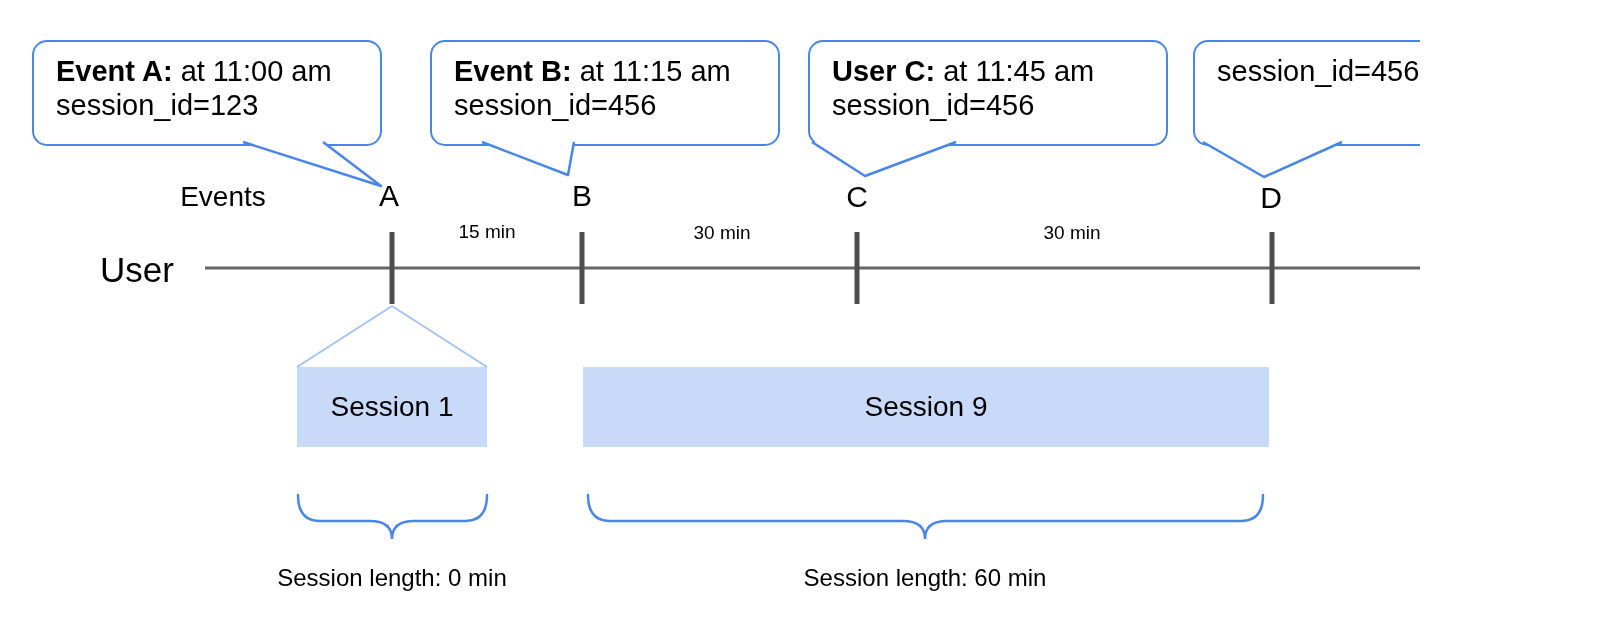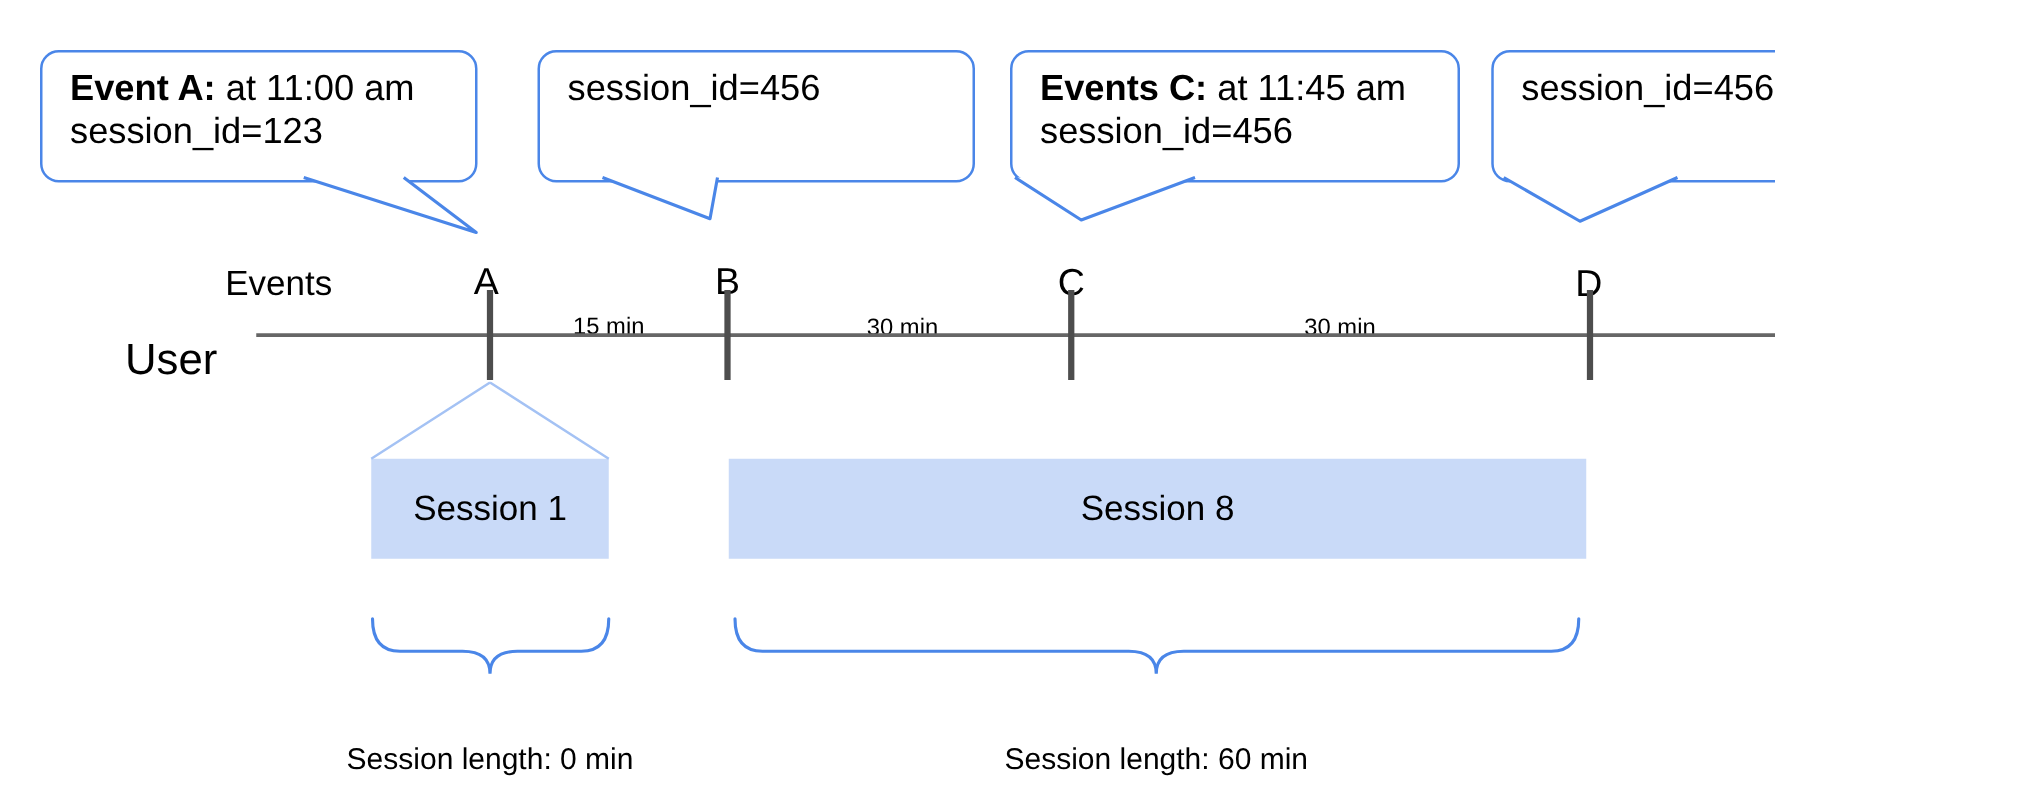--- a/index.html
+++ b/index.html
@@ -15,21 +15,21 @@
     position:relative;width:1420px;height:642px;background:#ffffff;overflow:hidden;
     font-family:"Liberation Sans", sans-serif;color:var(--text);
   }
   .bubble{
     position:absolute;box-sizing:border-box;height:106px;background:#ffffff;
     border:2.5px solid var(--accent);border-radius:15px;
     padding:12px 8px 0 22px;font-size:29px;line-height:34px;z-index:1;
   }
   .bubble b{font-weight:bold;}
   svg.overlay{position:absolute;left:0;top:0;z-index:2;pointer-events:none;}
-  .label{position:absolute;white-space:nowrap;margin-top:30px;}
+  .label{position:absolute;white-space:nowrap;}
   .center{transform:translate(-50%,-50%);}
   .tick-letter{font-size:30px;}
   .events-label{font-size:28px;}
   .user-label{font-size:35px;transform:translate(0,-50%);}
   .interval{font-size:19px;}
   .session-box{
     position:absolute;top:367px;height:80px;background:var(--fill);
     display:flex;align-items:center;justify-content:center;font-size:28px;z-index:1;text-align:center;
   }
   .length-label{font-size:24px;}
@@ -38,37 +38,38 @@
 <body>
 
 <div class="canvas">
 
   <div class="bubble" style="left:32px;top:40px;width:350px">
     <div><b>Event A:</b> <span>at 11:00 am</span></div>
     <div>session_id=123</div>
   </div>
 
   <div class="bubble" style="left:430px;top:40px;width:350px">
+    <div><b>Event B:</b> <span>at 11:15 am</span></div>
     <div>session_id=456</div>
   </div>
 
   <div class="bubble" style="left:808px;top:40px;width:360px">
-    <div><b>Events C:</b> <span>at 11:45 am</span></div>
+    <div><b>User C:</b> <span>at 11:45 am</span></div>
     <div>session_id=456</div>
   </div>
 
   <div class="bubble" style="left:1193px;top:40px;width:359px">
     <div>session_id=456</div>
   </div>
 
   <div class="session-box" style="left:297px;width:190px">
     <span>Session 1</span>
   </div>
   <div class="session-box" style="left:583px;width:686px">
-    <span>Session 8</span>
+    <span>Session 9</span>
   </div>
 
   <svg class="overlay" width="1614" height="642" viewBox="0 0 1614 642">
 
     <path d="M243,142 L381,186 L323,142" fill="#ffffff" style="stroke:var(--accent)" stroke-width="2.5" stroke-linejoin="round"></path>
     <path d="M482,142 L568,175 L574,142" fill="#ffffff" style="stroke:var(--accent)" stroke-width="2.5" stroke-linejoin="round"></path>
     <path d="M812,142 L865,176 L956,142" fill="#ffffff" style="stroke:var(--accent)" stroke-width="2.5" stroke-linejoin="round"></path>
     <path d="M1203,142 L1264,177 L1342,142" fill="#ffffff" style="stroke:var(--accent)" stroke-width="2.5" stroke-linejoin="round"></path>
 
     <line x1="205" y1="268" x2="1553" y2="268" style="stroke:var(--line)" stroke-width="3"></line>
@@ -79,21 +80,21 @@
     <line x1="857" y1="232" x2="857" y2="304" style="stroke:var(--tick)" stroke-width="5"></line>
     <line x1="1272" y1="232" x2="1272" y2="304" style="stroke:var(--tick)" stroke-width="5"></line>
 
     <path d="M392,306 L297,367 M392,306 L487,367" fill="none" style="stroke:var(--funnel)" stroke-width="2"></path>
 
     <path d="M298,495 Q298,521 320,521 L370,521 Q392,521 392,539 Q392,521 414,521 L465,521 Q487,521 487,495" fill="none" style="stroke:var(--accent)" stroke-width="2.5" stroke-linecap="round"></path>
     <path d="M588,495 Q588,521 610,521 L903,521 Q925,521 925,539 Q925,521 947,521 L1241,521 Q1263,521 1263,495" fill="none" style="stroke:var(--accent)" stroke-width="2.5" stroke-linecap="round"></path>
   </svg>
 
   <div class="label events-label center" style="left:223px;top:197px">Events</div>
-  <div class="label user-label" style="left:100px;top:258px">User</div>
+  <div class="label user-label" style="left:100px;top:270px">User</div>
 
   <div class="label tick-letter center" style="left:389px;top:196px">A</div>
   <div class="label tick-letter center" style="left:582px;top:196px">B</div>
   <div class="label tick-letter center" style="left:857px;top:197px">C</div>
   <div class="label tick-letter center" style="left:1271px;top:198px">D</div>
 
   <div class="label interval center" style="left:487px;top:232px">15 min</div>
   <div class="label interval center" style="left:722px;top:233px">30 min</div>
   <div class="label interval center" style="left:1072px;top:233px">30 min</div>
 

